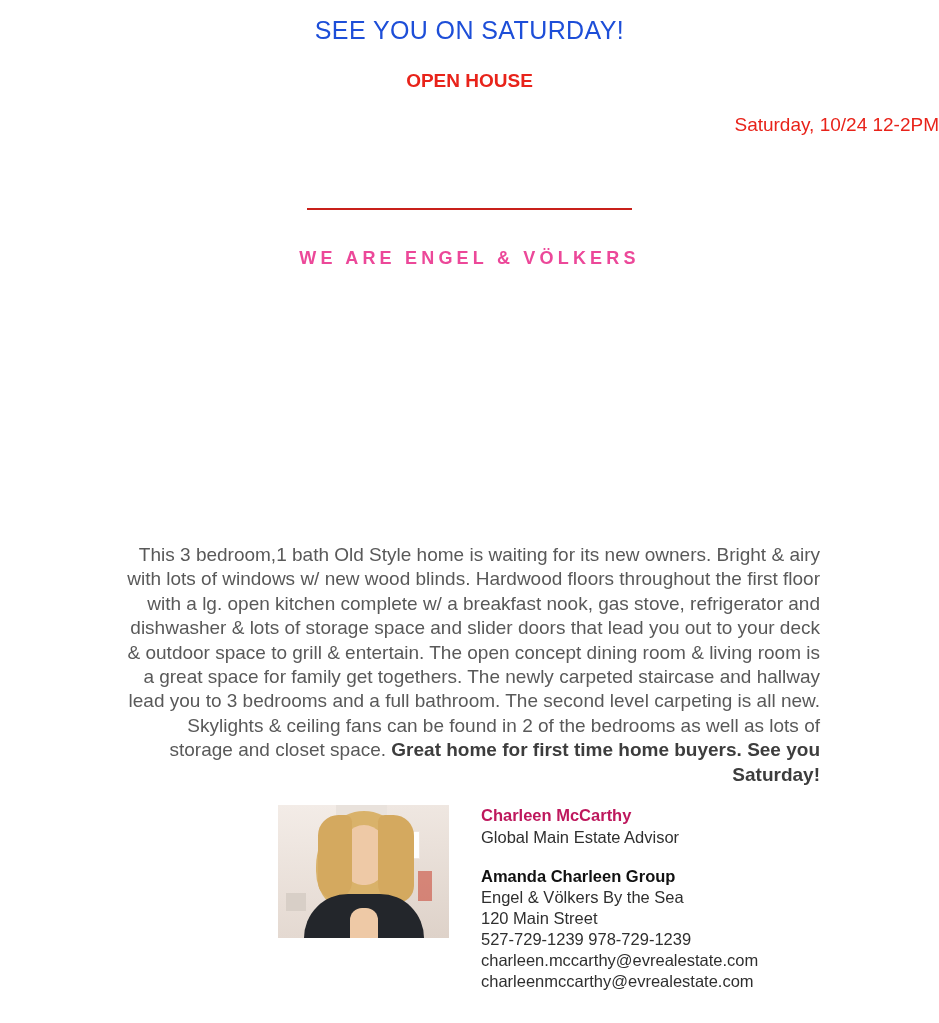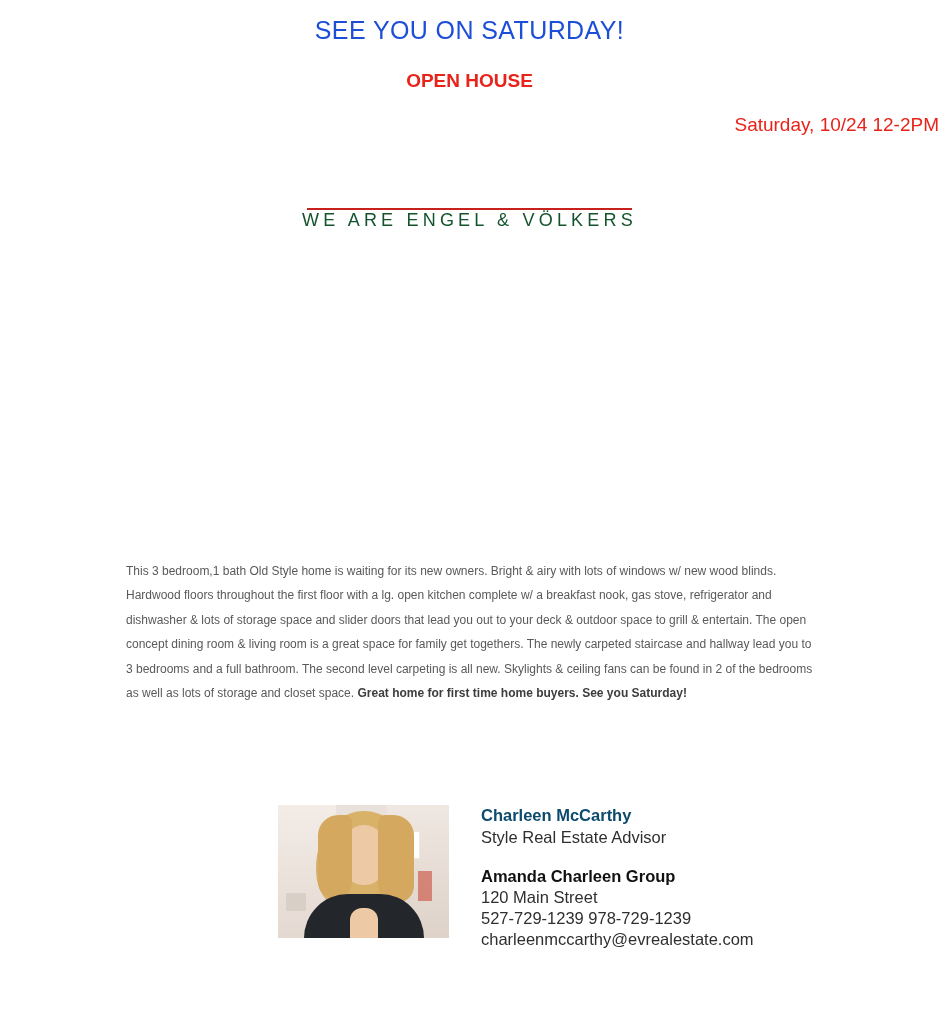--- a/index.html
+++ b/index.html
@@ -52,37 +52,37 @@
     justify-content: center;
   }
   .divider {
     width: 325px;
     height: 0;
     border-top: 2px solid #c8201a;
   }
 
   .brandline {
     text-align: center;
+    margin-top: 38px;
     font-size: 18px;
-    font-weight: 400;
+    font-weight: 700;
     letter-spacing: 4.2px;
-    color: #14532d;
+    color: #ec4899;
   }
 
   
   .description {
     position: absolute;
     top: 527px;
     left: 126px;
     width: 694px;
-    font-size: 12px;
+    font-size: 19px;
     line-height: 24.4px;
     color: #595959;
-    text-align: left;
-    margin-top: 16px;
+    text-align: right;
   }
   .description b {
     color: #3d3d3d;
     font-weight: bold;
   }
 
   
   .signature {
     position: absolute;
     top: 789px;
@@ -157,21 +157,21 @@
 
   .sig-text {
     margin-left: 32px;
     font-size: 16.5px;
     line-height: 20px;
     color: #2f2f2f;
   }
   .sig-name {
     font-weight: bold;
     font-size: 16.5px;
-    color: #0c4a6e;
+    color: #be185d;
   }
   .sig-role {
     font-size: 16.5px;
     color: #2f2f2f;
     margin-top: 2px;
   }
   .sig-group {
     font-weight: bold;
     font-size: 16.5px;
     color: #111111;
@@ -211,22 +211,24 @@
       <div class="hair"></div>
       <div class="face"></div>
       <div class="hair-front-l"></div>
       <div class="hair-front-r"></div>
       <div class="shoulders"></div>
       <div class="chest"></div>
     </div>
 
     <div class="sig-text">
       <div class="sig-name">Charleen McCarthy</div>
-      <div class="sig-role">Style Real Estate Advisor</div>
+      <div class="sig-role">Global Main Estate Advisor</div>
       <div class="sig-group">Amanda Charleen Group</div>
+      <div class="sig-line">Engel &amp; Völkers By the Sea</div>
       <div class="sig-line">120 Main Street</div>
       <div class="sig-line">527-729-1239 978-729-1239</div>
+      <div class="sig-line">charleen.mccarthy@evrealestate.com</div>
       <div class="sig-line">charleenmccarthy@evrealestate.com</div>
     </div>
 
   </div>
 
 </div>
 
 </body></html>

